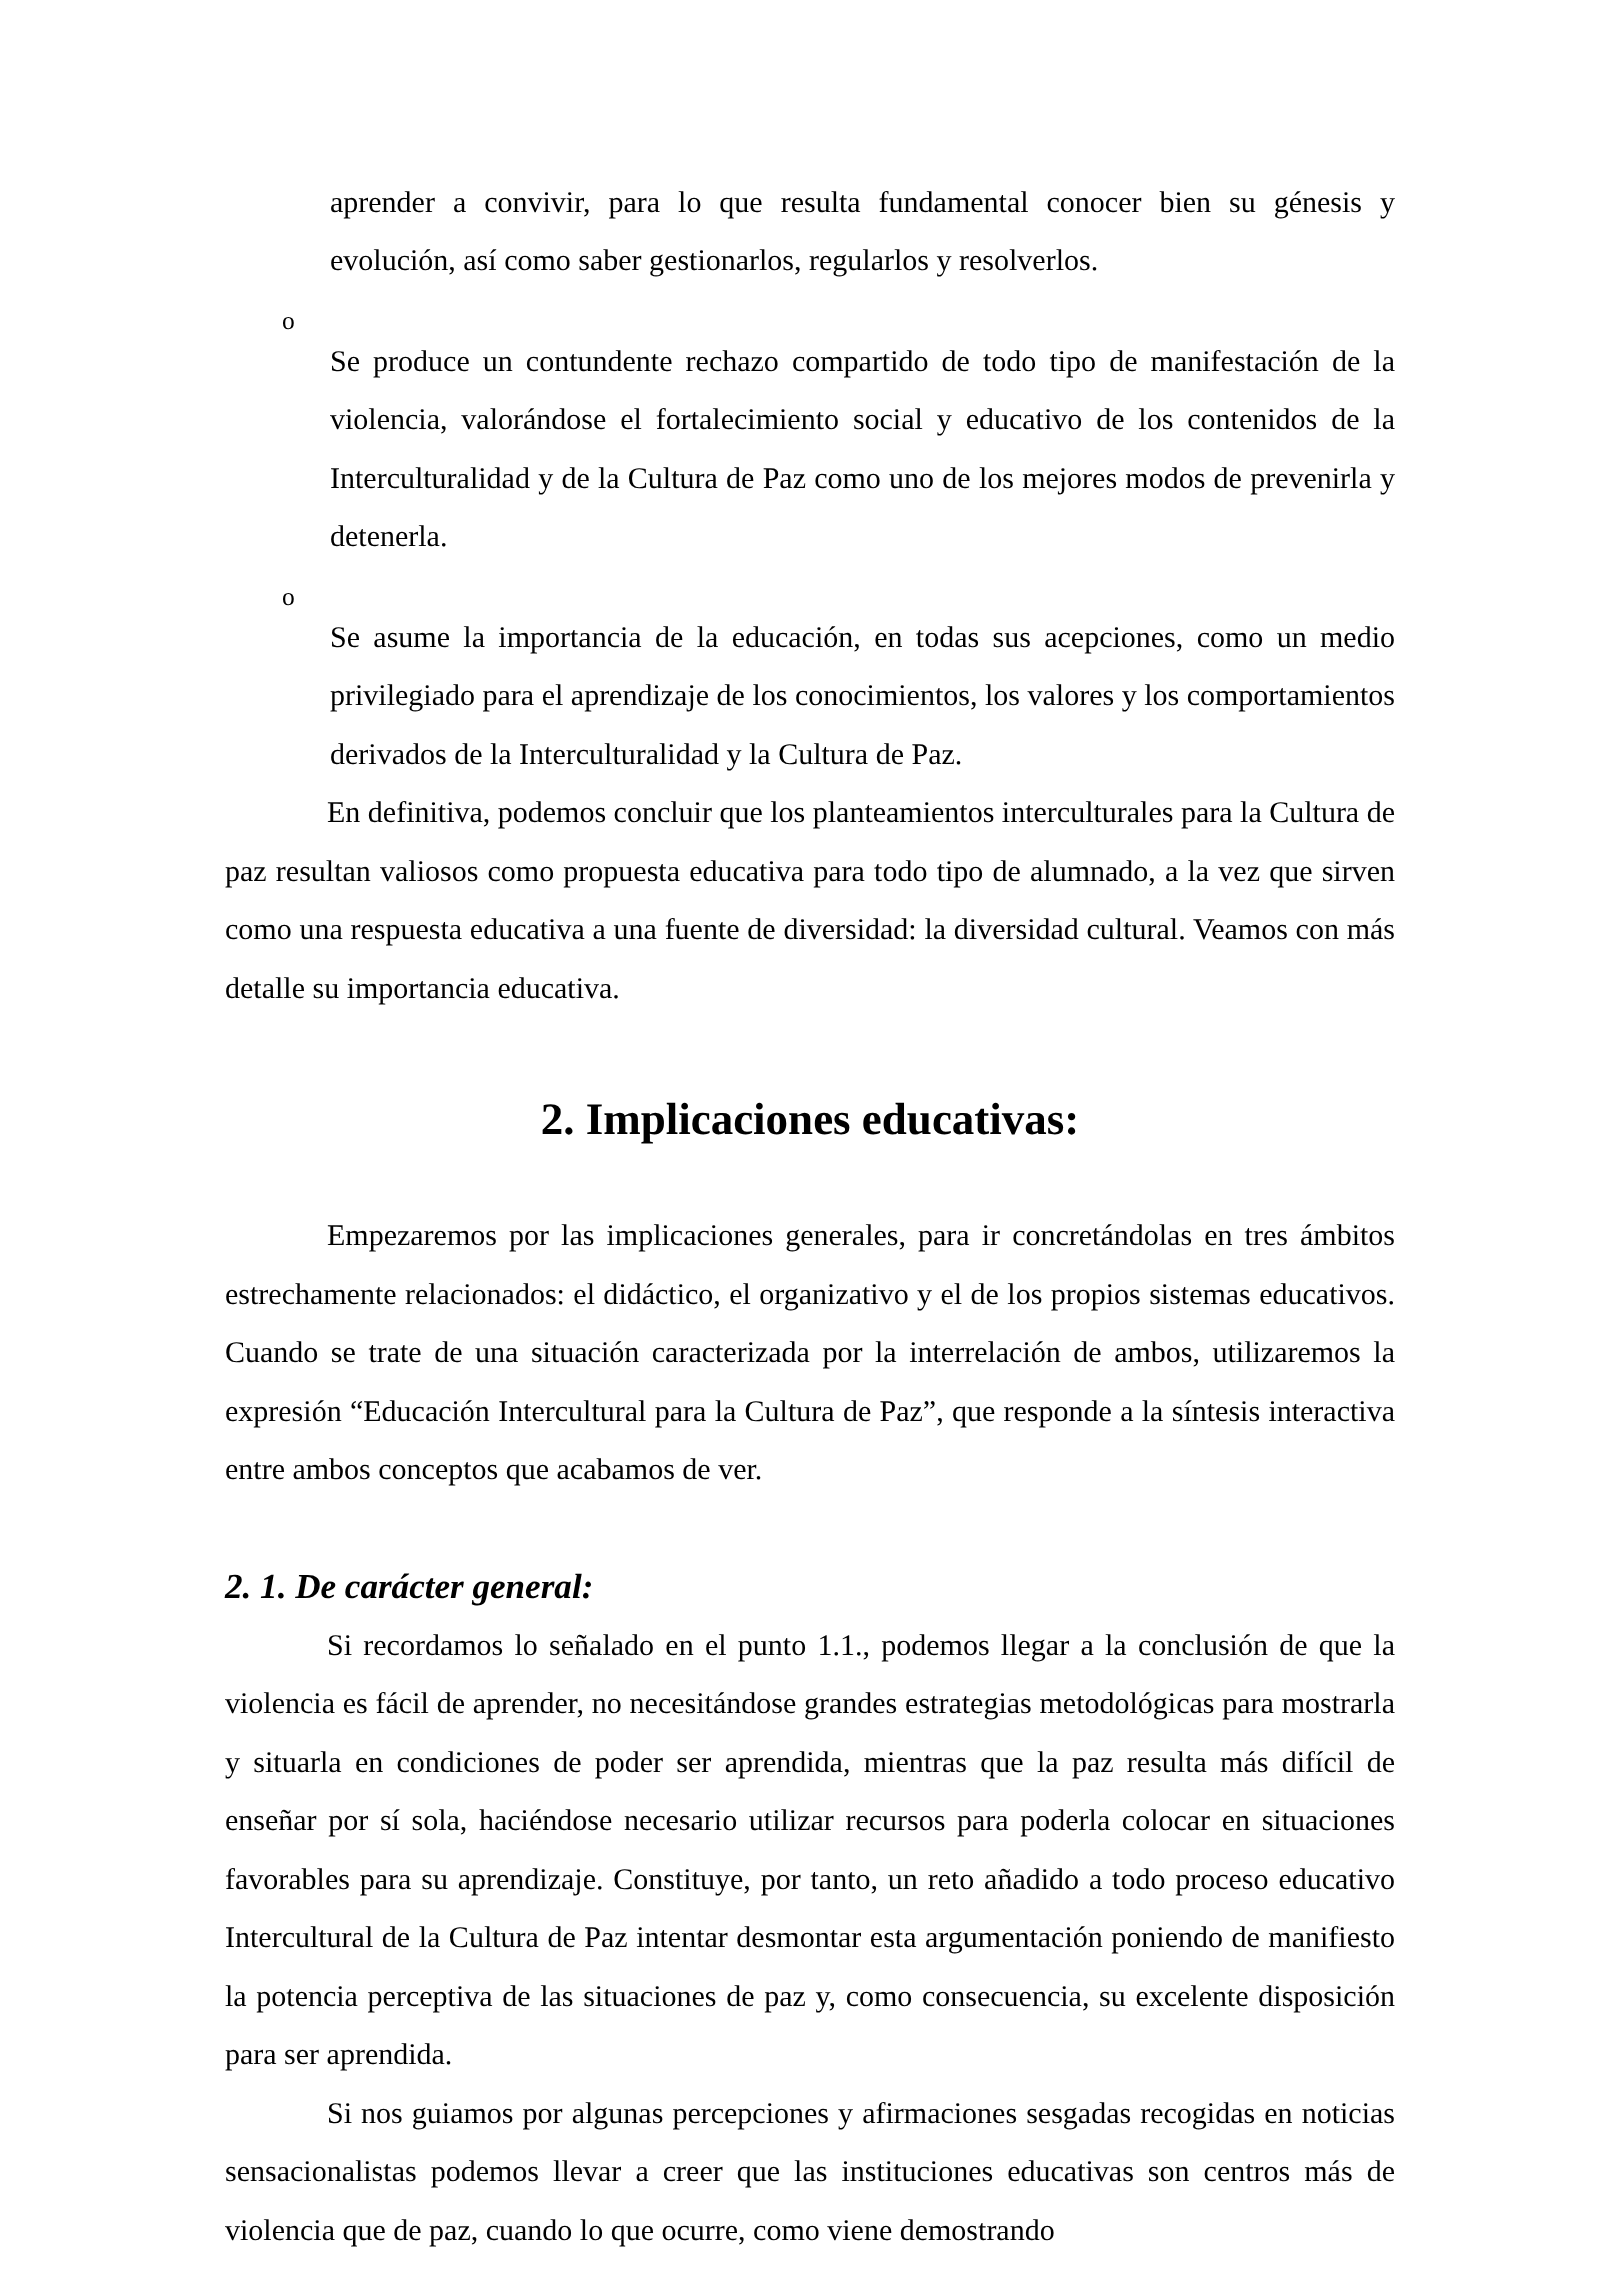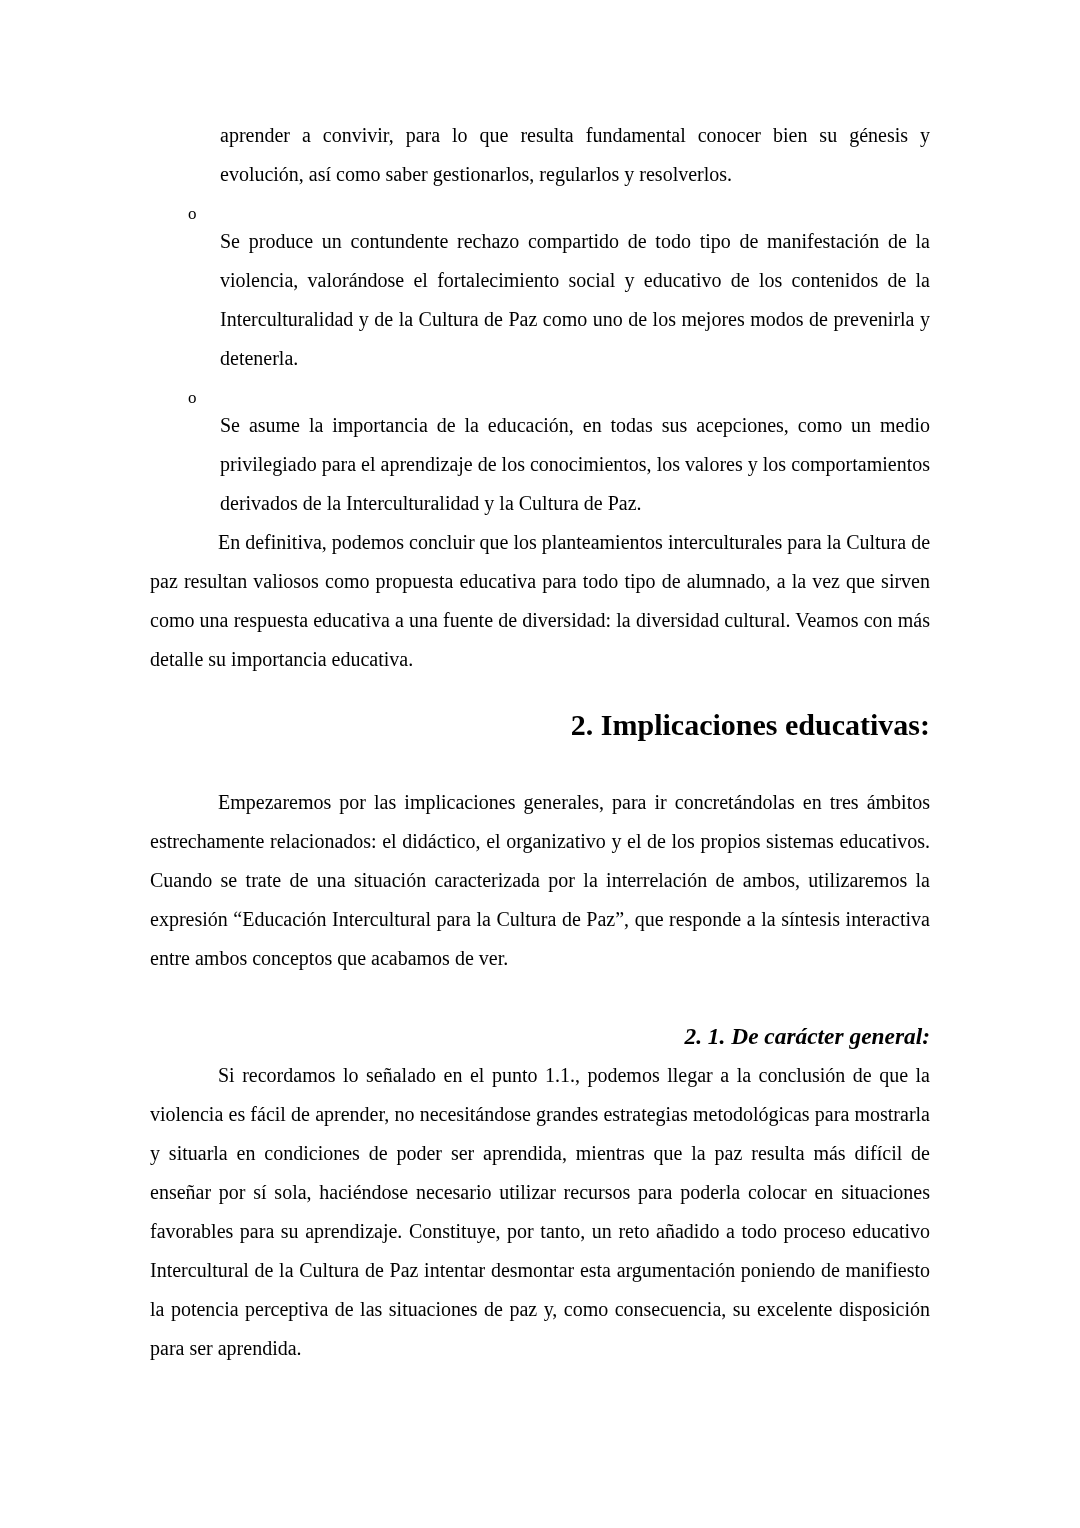--- a/index.html
+++ b/index.html
@@ -37,30 +37,30 @@
   .bullet-text {
     flex: 1;
     text-align: justify;
     margin-top: 28px;
   }
   .para-indent {
     text-indent: 68px;
   }
   .heading {
     font-weight: bold;
-    margin-top: 26px;
+    margin-top: 48px;
     margin-bottom: 39px;
-    text-align: right;
+    text-align: center;
   }
   .heading-sub {
     font-weight: bold;
     font-style: italic;
     margin-top: 39px;
     margin-bottom: 0;
-    text-align: right;
+    text-align: left;
   }
 </style>
 </head>
 <body>
 
 <div class="page">
 
   <p class="bullet-continuation">aprender a convivir, para lo que resulta fundamental conocer bien su génesis y evolución, así como saber gestionarlos, regularlos y resolverlos.</p>
 
   <div class="bullet-item">
@@ -76,14 +76,15 @@
   <p class="para-indent">En definitiva, podemos concluir que los planteamientos interculturales para la Cultura de paz resultan valiosos como propuesta educativa para todo tipo de alumnado, a la vez que sirven como una respuesta educativa a una fuente de diversidad: la diversidad cultural. Veamos con más detalle su importancia educativa.</p>
 
   <h2 class="heading">2. Implicaciones educativas:</h2>
 
   <p class="para-indent">Empezaremos por las implicaciones generales, para ir concretándolas en tres ámbitos estrechamente relacionados: el didáctico, el organizativo y el de los propios sistemas educativos. Cuando se trate de una situación caracterizada por la interrelación de ambos, utilizaremos la expresión “Educación Intercultural para la Cultura de Paz”, que responde a la síntesis interactiva entre ambos conceptos que acabamos de ver.</p>
 
   <h3 class="heading-sub">2. 1. De carácter general:</h3>
 
   <p class="para-indent">Si recordamos lo señalado en el punto 1.1., podemos llegar a la conclusión de que la violencia es fácil de aprender, no necesitándose grandes estrategias metodológicas para mostrarla y situarla en condiciones de poder ser aprendida, mientras que la paz resulta más difícil de enseñar por sí sola, haciéndose necesario utilizar recursos para poderla colocar en situaciones favorables para su aprendizaje. Constituye, por tanto, un reto añadido a todo proceso educativo Intercultural de la Cultura de Paz intentar desmontar esta argumentación poniendo de manifiesto la potencia perceptiva de las situaciones de paz y, como consecuencia, su excelente disposición para ser aprendida.</p>
 
+  <p class="para-indent">Si nos guiamos por algunas percepciones y afirmaciones sesgadas recogidas en noticias sensacionalistas podemos llevar a creer que las instituciones educativas son centros más de violencia que de paz, cuando lo que ocurre, como viene demostrando</p>
 
 </div>
 
 </body></html>

